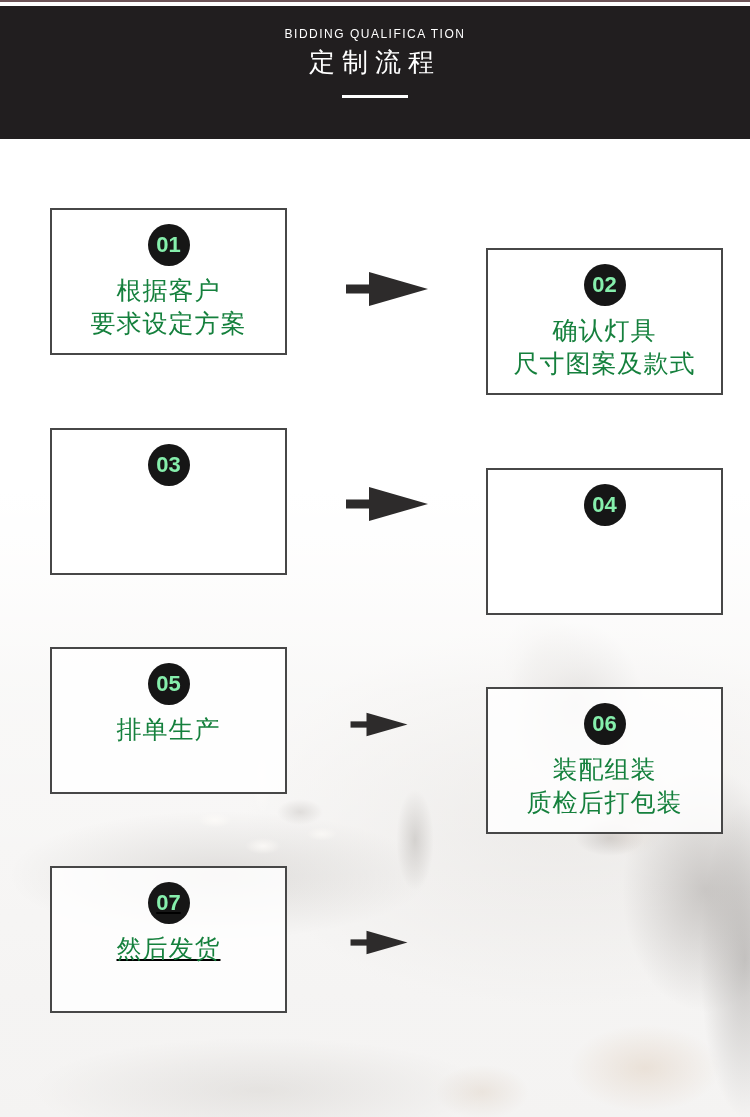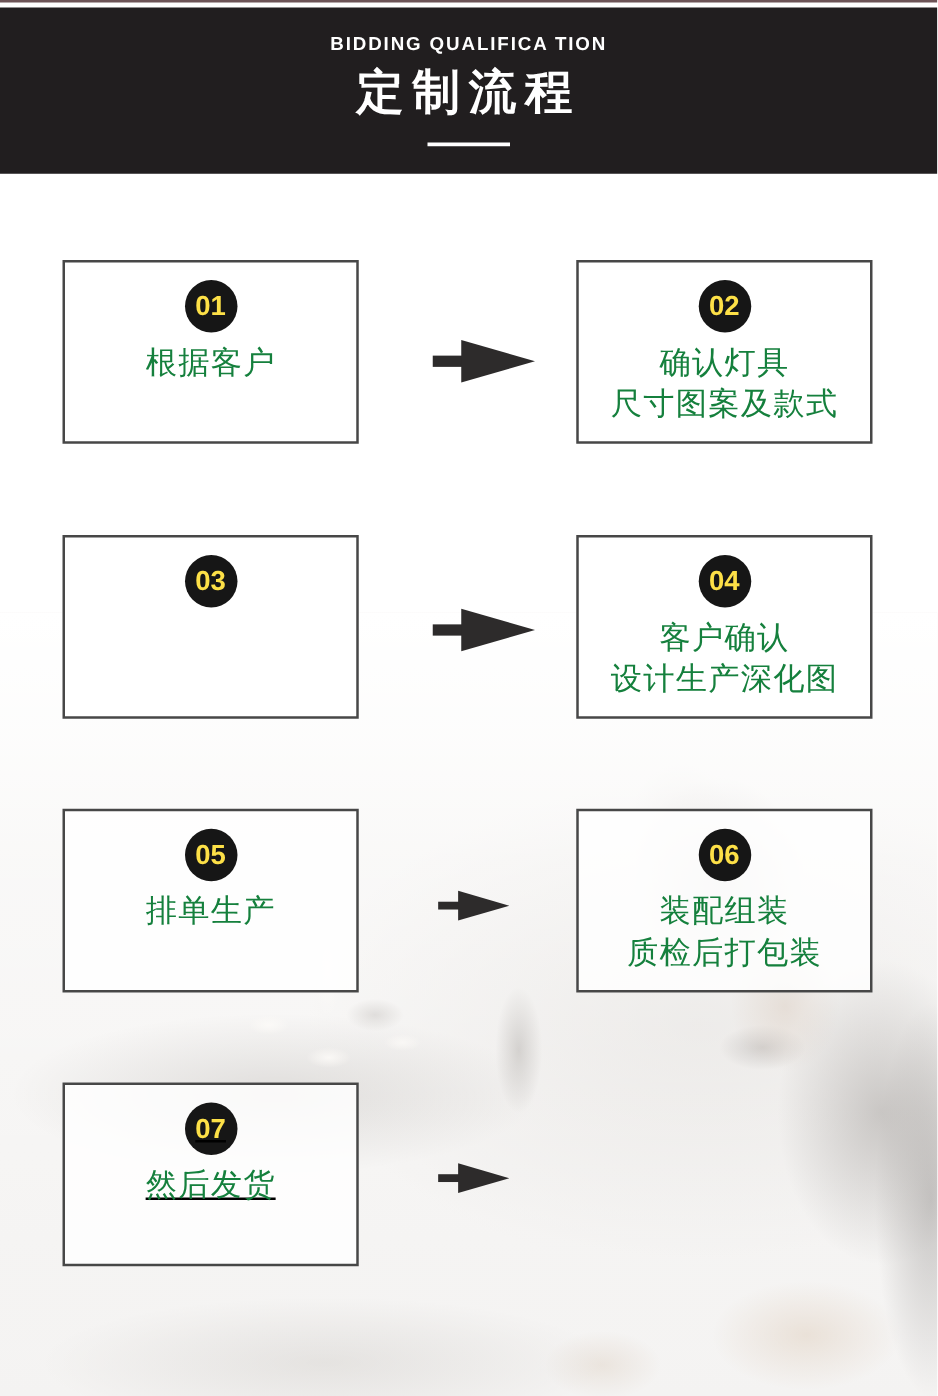--- a/index.html
+++ b/index.html
@@ -7,22 +7,22 @@
     position:relative;width:750px;height:1117px;overflow:hidden;background:#ffffff;
     font-family:"Liberation Sans","DejaVu Sans",sans-serif;
   }
   
   .topline{position:absolute;top:0;left:0;width:750px;height:2px;background:#6d5457;z-index:3;}
   
   .hdr{
     position:absolute;top:6px;left:0;width:750px;height:133px;background:#211e1f;
     text-align:center;color:#ffffff;z-index:3;
   }
-  .hdr-sub{padding-top:21px;font-size:15px;font-weight:bold;letter-spacing:1.5px;}
-  .hdr-title{margin-top:4px;font-size:38px;font-weight:bold;letter-spacing:7px;}
+  .hdr-sub{padding-top:21px;font-size:12px;font-weight:normal;letter-spacing:1.5px;}
+  .hdr-title{margin-top:4px;font-size:26px;font-weight:normal;letter-spacing:7px;}
   .hdr-line{width:66px;height:3px;background:#ffffff;margin:15px auto 0;}
   
   .photo{
     position:absolute;left:0;top:490px;width:750px;height:627px;z-index:0;
     background:
       radial-gradient(14px 50px at 262px 285px, rgba(248,245,240,0.95), rgba(248,245,240,0) 75%),
       radial-gradient(22px 10px at 215px 330px, rgba(250,246,240,0.85), rgba(250,246,240,0) 75%),
       radial-gradient(24px 11px at 263px 356px, rgba(250,246,240,0.85), rgba(250,246,240,0) 75%),
       radial-gradient(20px 9px at 322px 344px, rgba(248,244,238,0.8), rgba(248,244,238,0) 75%),
       radial-gradient(60px 70px at 545px 170px, rgba(215,210,205,0.6), rgba(215,210,205,0) 70%),
@@ -48,25 +48,25 @@
       rgba(255,255,255,0.6) 200px,
       rgba(255,255,255,0.5) 400px,
       rgba(255,255,255,0.48) 100%);
   }
   
   .box{
     position:absolute;width:233px;height:143px;border:2px solid #474747;
     background:rgba(255,255,255,0.82);z-index:2;
     display:flex;flex-direction:column;align-items:center;
   }
-  .cl{left:50px;} .cr{left:461px;}
+  .cl{left:50px;} .cr{left:486px;margin-top:40px;}
   .r1{top:208px;} .r2{top:428px;} .r3{top:647px;} .r4{top:866px;text-decoration:underline;}
   .badge{
     margin-top:14px;width:42px;height:42px;border-radius:50%;background:#161616;
-    color:#fde047;font-size:22px;font-weight:bold;
+    color:#86efac;font-size:22px;font-weight:bold;
     display:flex;align-items:center;justify-content:center;flex:0 0 auto;
   }
   .lines{margin-top:8px;text-align:center;font-size:25px;line-height:33px;color:#15803d;letter-spacing:1px;white-space:nowrap;}
   
   .arrow{position:absolute;z-index:2;line-height:0;}
   .arrow svg{display:block;}
   .a1{left:346px;top:271px;} .a2{left:346px;top:486px;}
   .a3{left:347px;top:712px;} .a4{left:347px;top:930px;}
 </style>
 </head>
@@ -82,20 +82,21 @@
     <div class="hdr-line"></div>
   </div>
 
   <div class="photo"></div>
   <div class="photo-fade"></div>
 
   <div class="box cl r1">
     <div class="badge">01</div>
     <div class="lines">
       <div>根据客户</div>
+      <div>要求设定方案</div>
     </div>
   </div>
   <div class="arrow a1">
     <svg width="82" height="36" viewBox="0 0 82 36">
         <g fill="#2d2b2b">
           <rect x="0" y="13.5" width="26" height="9"></rect>
           <polygon points="23,1 82,18 23,35"></polygon>
         </g>
       </svg>
   </div>
@@ -113,24 +114,20 @@
   <div class="arrow a2">
     <svg width="82" height="36" viewBox="0 0 82 36">
         <g fill="#2d2b2b">
           <rect x="0" y="13.5" width="26" height="9"></rect>
           <polygon points="23,1 82,18 23,35"></polygon>
         </g>
       </svg>
   </div>
   <div class="box cr r2">
     <div class="badge">04</div>
-    <div class="lines">
-      <div>客户确认</div>
-      <div>设计生产深化图</div>
-    </div>
   </div>
 
   <div class="box cl r3">
     <div class="badge">05</div>
     <div class="lines">
       <div>排单生产</div>
     </div>
   </div>
   <div class="arrow a3">
     <svg width="64" height="25" viewBox="0 0 82 36">

